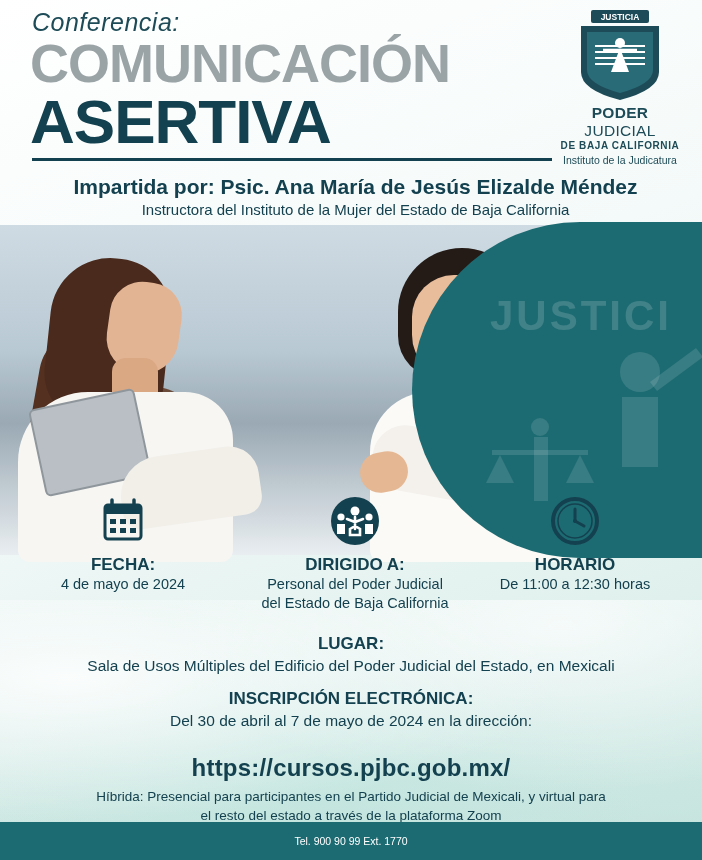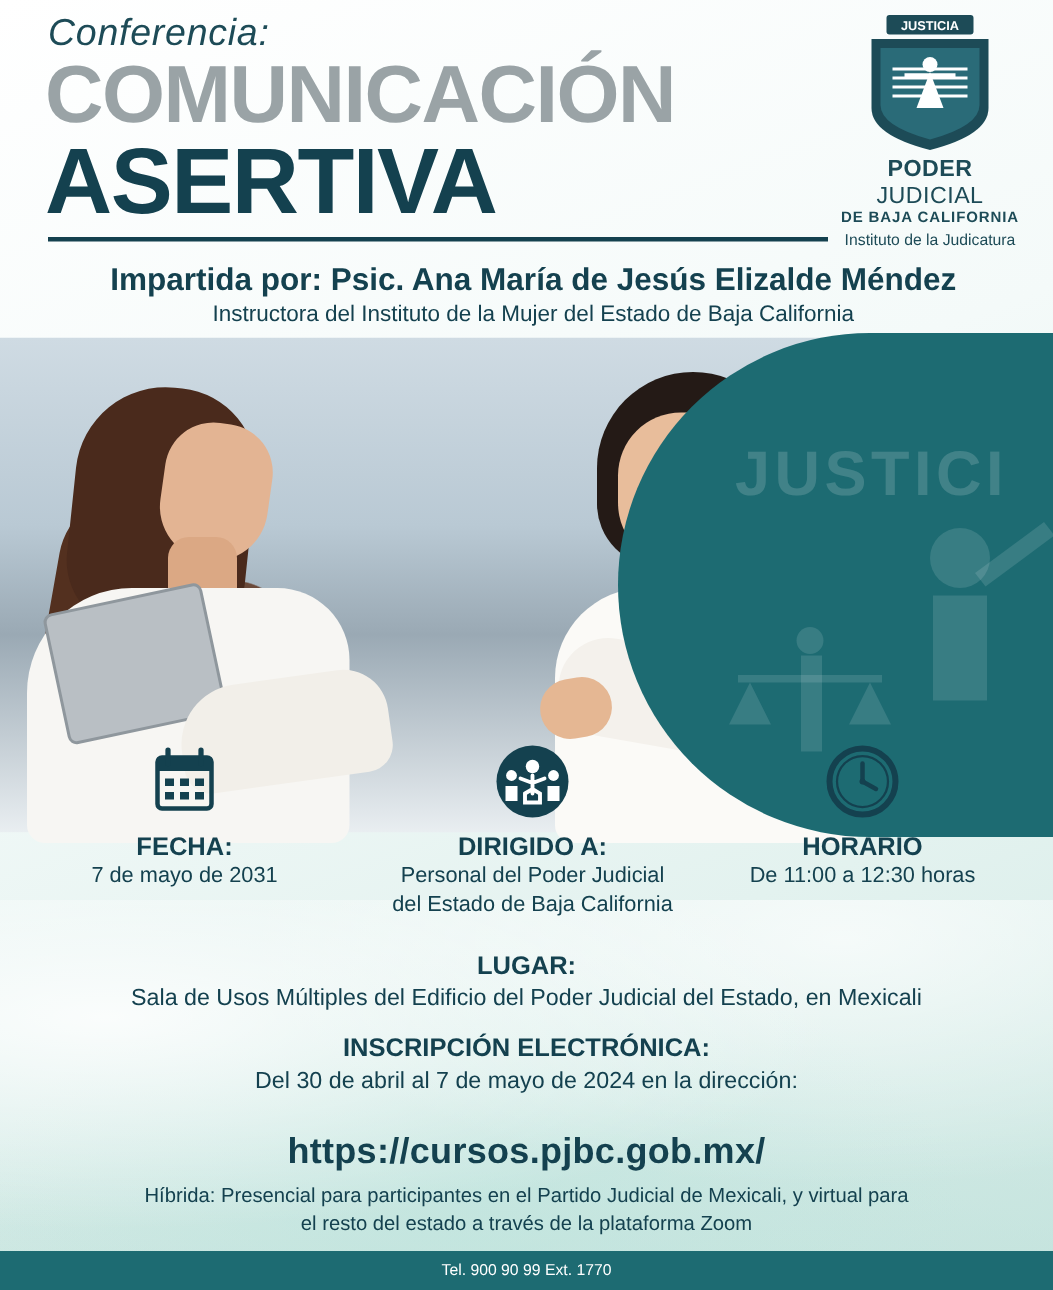--- a/index.html
+++ b/index.html
@@ -318,21 +318,21 @@
     font-size: 13.5px;
     line-height: 1.42;
     margin-top: 5px;
     padding: 0 18px;
   }
   
   .footer {
     position: absolute;
     left: 0; bottom: 0;
     width: 702px;
-    height: 26px;
+    height: 38px;
     background: #1d6b72;
     color: #ffffff;
     font-size: 10.5px;
     display: flex;
     align-items: center;
     justify-content: center;
     gap: 60px;
   }
 </style>
 </head>
@@ -423,21 +423,21 @@
             <rect x="13" y="24" width="6" height="5"></rect>
             <rect x="23" y="24" width="6" height="5"></rect>
             <rect x="33" y="24" width="6" height="5"></rect>
             <rect x="13" y="33" width="6" height="5"></rect>
             <rect x="23" y="33" width="6" height="5"></rect>
             <rect x="33" y="33" width="6" height="5"></rect>
           </g>
         </svg>
       </div>
       <div class="field-title">FECHA:</div>
-      <div class="field-text">7 de mayo de 2031</div>
+      <div class="field-text">4 de mayo de 2024</div>
     </div>
 
     <div class="icon-col c2">
       <div class="icon-badge">
         <svg width="52" height="52" viewBox="0 0 52 52">
           <circle cx="26" cy="26" r="24" fill="#14414f"></circle>
           <circle cx="26" cy="16" r="4.5" fill="#ffffff"></circle>
           <path d="M26 22 v12 M18 24 l8 3 l8 -3 M21 34 l5 -3 l5 3 v6 h-10 z" stroke="#ffffff" stroke-width="2.6" fill="none" stroke-linecap="round"></path>
           <circle cx="12" cy="22" r="3.6" fill="#ffffff"></circle>
           <path d="M8 29 h8 v10 h-8 z" fill="#ffffff"></path>

